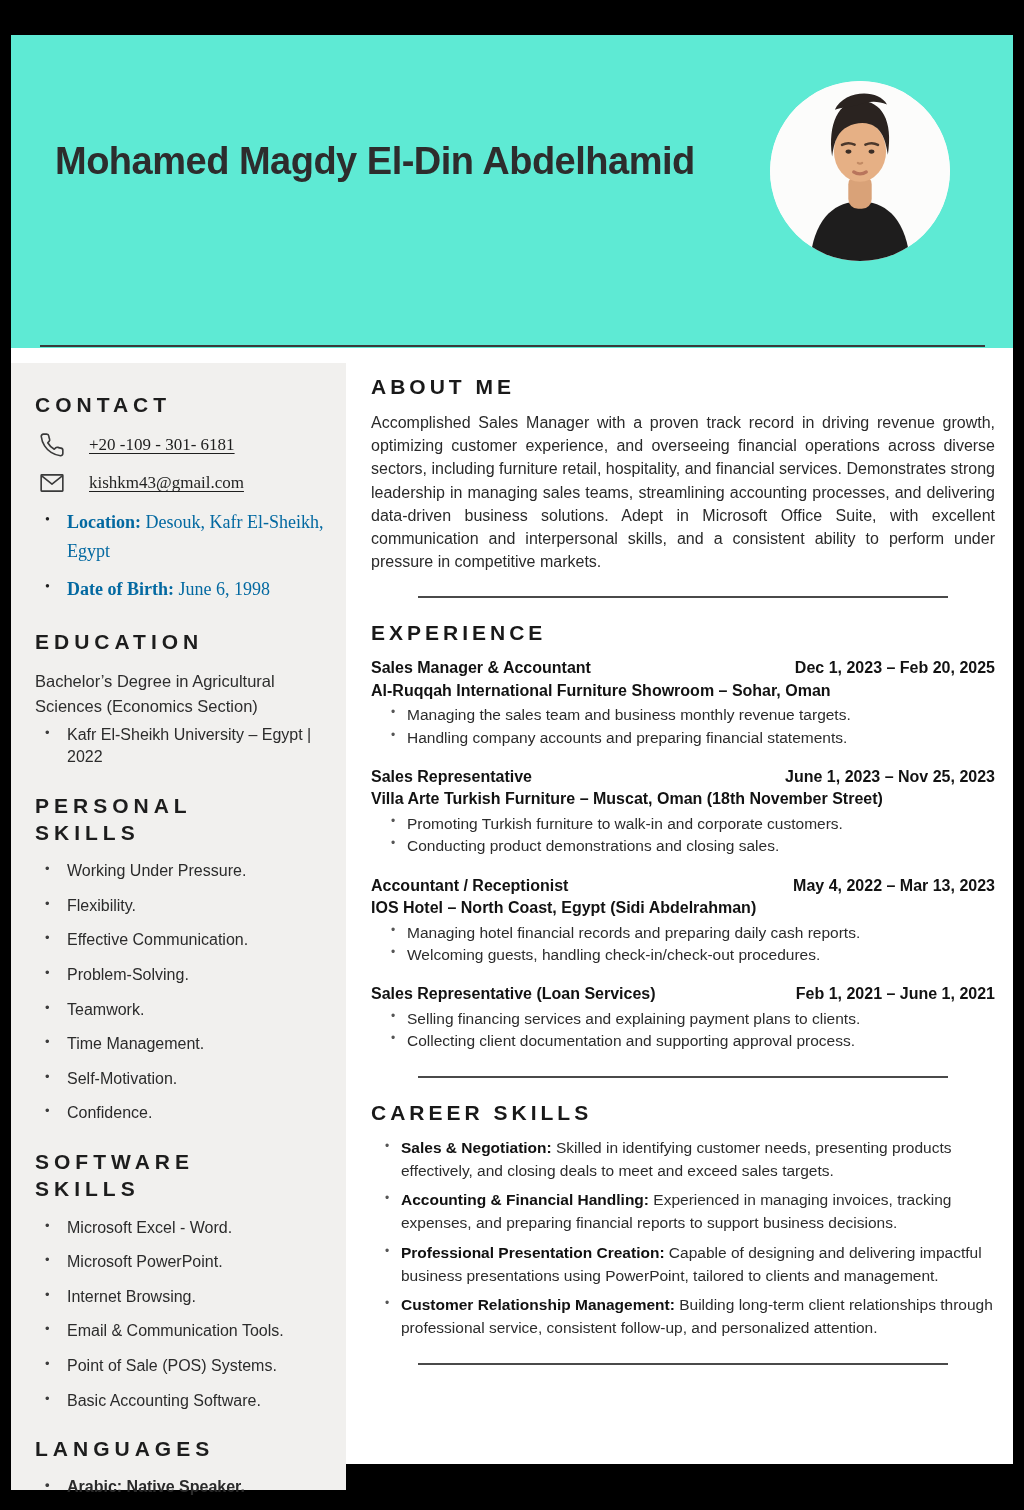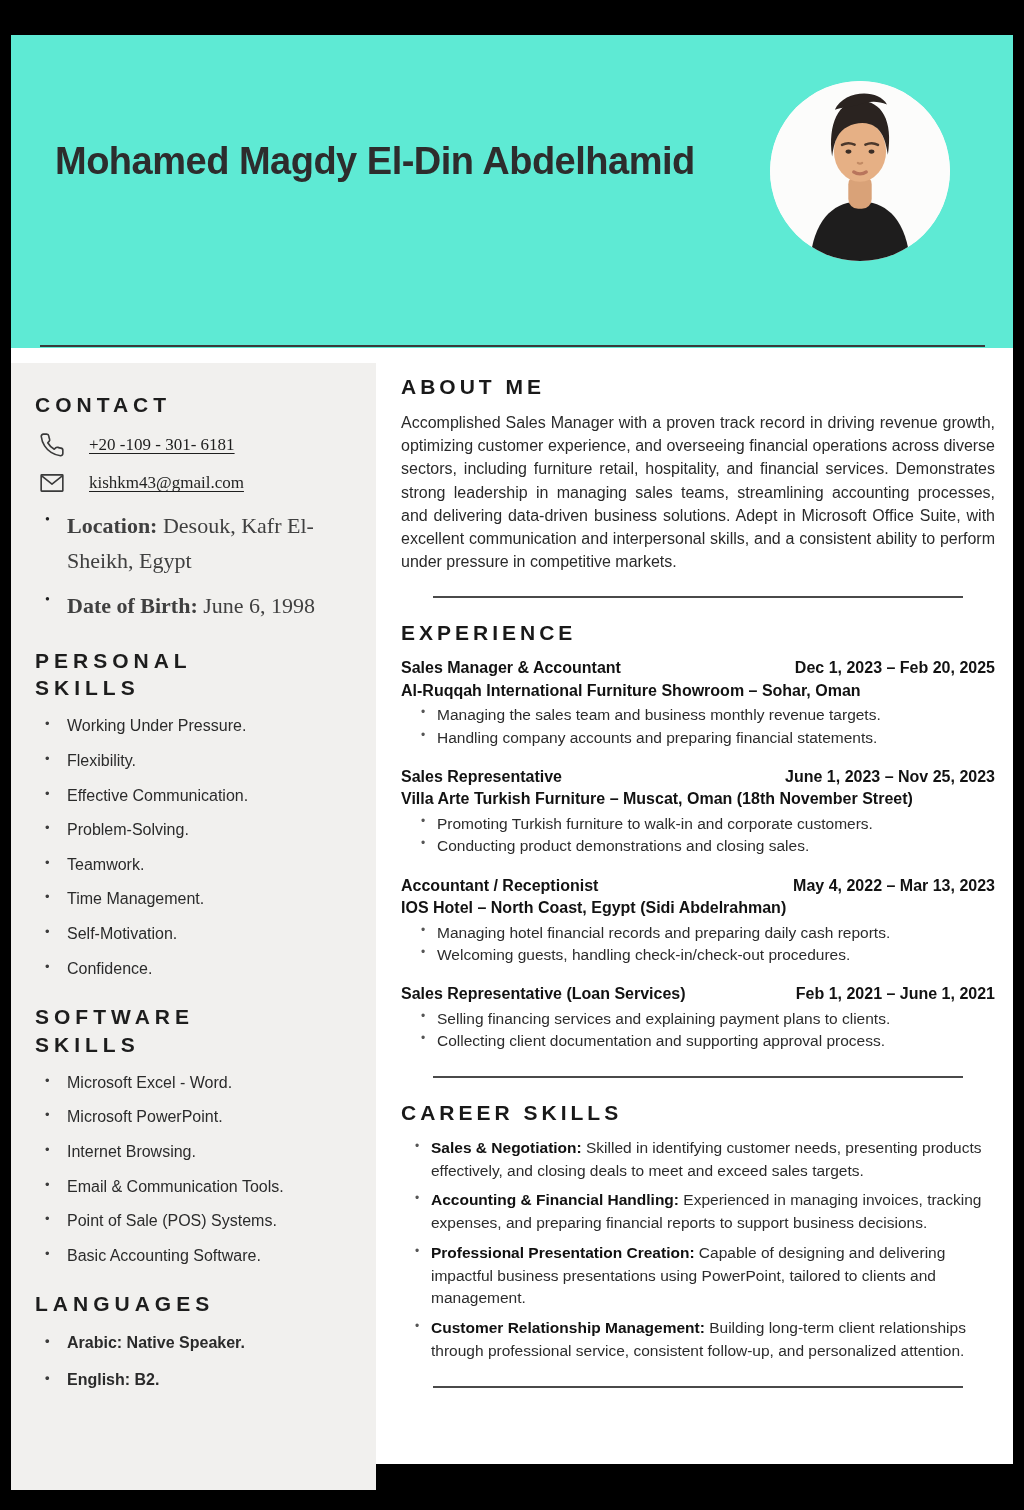--- a/index.html
+++ b/index.html
@@ -8,31 +8,31 @@
 
   
   .header { position:relative; height:313px; background:#5eead4; }
   .name { position:absolute; left:44px; top:104px; font-size:38px; font-weight:800; color:#2d2d2d; letter-spacing:-0.5px; line-height:1.2; }
   .photo { position:absolute; right:63px; top:46px; width:180px; height:180px; border-radius:50%; overflow:hidden; background:#fcfcfb; }
   .photo svg { display:block; width:100%; height:100%; }
   .header-rule { position:absolute; left:29px; bottom:1px; width:945px; height:2px; background:#3a3a3a; }
 
   
   .content { display:flex; margin-top:15px; height:1127px; }
-  .sidebar { width:365px; box-sizing:border-box; background:#f1f0ee; padding:28px 18px 8px 24px; }
+  .sidebar { width:335px; box-sizing:border-box; background:#f1f0ee; padding:28px 18px 8px 24px; }
   .main { flex:1; box-sizing:border-box; padding:12px 18px 0 25px; }
 
   
   .sb-title { margin:0 0 14px; font-size:21px; font-weight:700; letter-spacing:5px; color:#1d1d1d; line-height:1.3; white-space:pre-line; }
   .section { margin-bottom:24px; }
   .contact-row { display:flex; align-items:center; gap:24px; margin:0 0 12px 4px; }
   .contact-row svg { width:26px; height:26px; flex:none; }
   .contact-link { font-family:"Liberation Serif", serif; font-size:17px; color:#1f1f1f; text-decoration:underline; text-underline-offset:3px; }
   .serif-list { list-style:none; margin:8px 0 0; padding:0 0 0 8px; }
-  .serif-list li { position:relative; padding-left:24px; margin-bottom:9px; font-family:"Liberation Serif", serif; font-size:22px; color:#404040; line-height:1.6; }
+  .serif-list li { position:relative; padding-left:24px; margin-bottom:9px; font-family:"Liberation Serif", serif; font-size:18px; color:#0369a1; line-height:1.6; }
   .serif-list li::before { content:"•"; position:absolute; left:2px; top:1px; font-size:14px; color:#1f1f1f; }
   .degree { margin:2px 0 6px; font-size:16.5px; color:#2d2d2d; line-height:1.5; }
   .skills-list { list-style:none; margin:0; padding:0 0 0 8px; }
   .skills-list li { position:relative; padding-left:24px; margin-bottom:13px; font-size:16px; color:#2b2b2b; line-height:1.35; }
   .skills-list li::before { content:"•"; position:absolute; left:2px; top:0px; font-size:13px; color:#3c3c3c; }
   .skills-list.tight li { margin-bottom:9px; }
   .skills-list.bold li { font-weight:700; margin-bottom:16px; }
 
   
   .m-title { margin:0 0 12px; font-size:21px; font-weight:700; letter-spacing:4px; color:#191919; }
@@ -94,20 +94,27 @@
               <path d="M2.5 5.5 L12 13 L21.5 5.5"></path>
             </svg>
             <span class="contact-link">kishkm43@gmail.com</span>
           </div>
           <ul class="serif-list">
             <li><b>Location:</b> <span>Desouk, Kafr El-Sheikh, Egypt</span></li>
             <li><b>Date of Birth:</b> <span>June 6, 1998</span></li>
           </ul>
         </div>
 
+        <div class="section">
+          <h2 class="sb-title">EDUCATION</h2>
+          <p class="degree">Bachelor’s Degree in Agricultural Sciences (Economics Section)</p>
+          <ul class="skills-list tight">
+            <li>Kafr El-Sheikh University – Egypt | 2022</li>
+          </ul>
+        </div>
 
         <div class="section">
           <h2 class="sb-title">PERSONAL
 SKILLS</h2>
           <ul class="skills-list">
             <li>Working Under Pressure.</li>
             <li>Flexibility.</li>
             <li>Effective Communication.</li>
             <li>Problem-Solving.</li>
             <li>Teamwork.</li>

